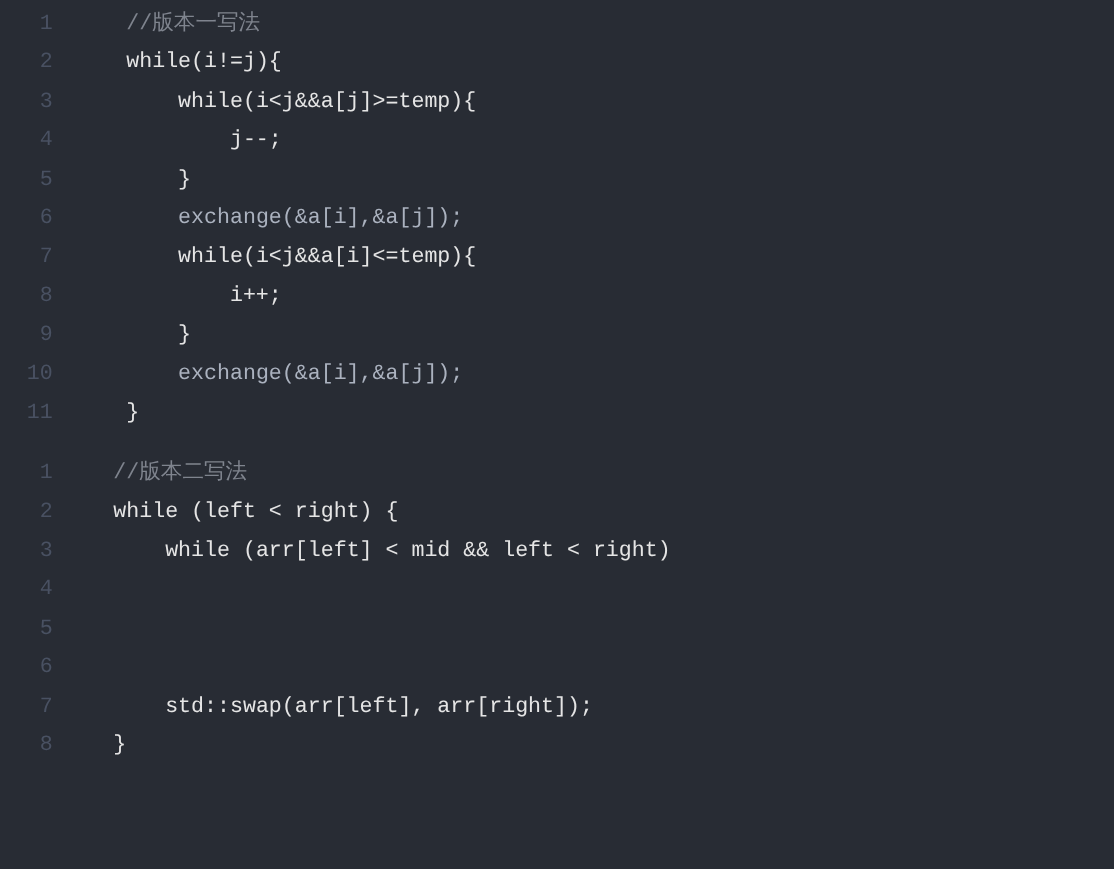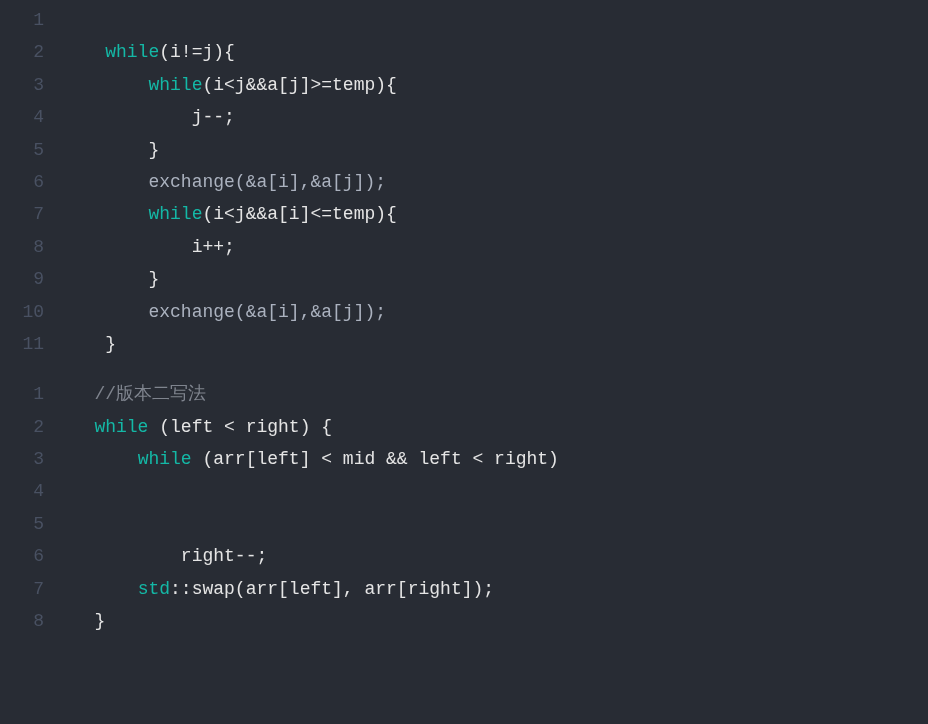--- a/index.html
+++ b/index.html
@@ -30,44 +30,44 @@
     width: 44px;
     text-align: right;
     padding-right: 18px;
     user-select: none;
     flex-shrink: 0;
   }
   .code {
     color: #abb2bf;
   }
   .tok-comment { color: #7f848e; font-style: normal; }
-  .tok-keyword { color: #14b8a6; }
+  .tok-keyword { color: #e5e5e5; }
   .tok-punct { color: #e5e5e5; }
   .tok-func { color: #abb2bf; text-align: right; }
 </style>
 </head>
 <body>
 
 <div id="root">
     <div class="code-block">
-      <div class="line"><span class="gutter">1</span></div>
+      <div class="line"><span class="gutter">1</span><span class="code">    <span class="tok-comment">//版本一写法</span></span></div>
       <div class="line"><span class="gutter">2</span><span class="code">    <span class="tok-keyword">while</span><span class="tok-punct">(i!=j){</span></span></div>
       <div class="line"><span class="gutter">3</span><span class="code">        <span class="tok-keyword">while</span><span class="tok-punct">(i&lt;j&amp;&amp;a[j]&gt;=temp){</span></span></div>
       <div class="line"><span class="gutter">4</span><span class="code">            <span class="tok-punct">j--;</span></span></div>
       <div class="line"><span class="gutter">5</span><span class="code">        <span class="tok-punct">}</span></span></div>
       <div class="line"><span class="gutter">6</span><span class="code">        <span class="tok-func">exchange(&amp;a[i],&amp;a[j]);</span></span></div>
       <div class="line"><span class="gutter">7</span><span class="code">        <span class="tok-keyword">while</span><span class="tok-punct">(i&lt;j&amp;&amp;a[i]&lt;=temp){</span></span></div>
       <div class="line"><span class="gutter">8</span><span class="code">            <span class="tok-punct">i++;</span></span></div>
       <div class="line"><span class="gutter">9</span><span class="code">        <span class="tok-punct">}</span></span></div>
       <div class="line"><span class="gutter">10</span><span class="code">        <span class="tok-func">exchange(&amp;a[i],&amp;a[j]);</span></span></div>
       <div class="line"><span class="gutter">11</span><span class="code">    <span class="tok-punct">}</span></span></div>
     </div>
     <div class="code-block">
       <div class="line"><span class="gutter">1</span><span class="code">   <span class="tok-comment">//版本二写法</span></span></div>
       <div class="line"><span class="gutter">2</span><span class="code">   <span class="tok-keyword">while</span><span class="tok-punct"> (left &lt; right) {</span></span></div>
       <div class="line"><span class="gutter">3</span><span class="code">       <span class="tok-keyword">while</span><span class="tok-punct"> (arr[left] &lt; mid &amp;&amp; left &lt; right)</span></span></div>
       <div class="line"><span class="gutter">4</span></div>
       <div class="line"><span class="gutter">5</span></div>
-      <div class="line"><span class="gutter">6</span><span class="code">           <span class="tok-punct">right--;</span></span></div>
+      <div class="line"><span class="gutter">6</span></div>
       <div class="line"><span class="gutter">7</span><span class="code">       <span class="tok-keyword">std</span><span class="tok-punct">::swap(arr[left], arr[right]);</span></span></div>
       <div class="line"><span class="gutter">8</span><span class="code">   <span class="tok-punct">}</span></span></div>
     </div>
   </div>
 
 </body></html>

